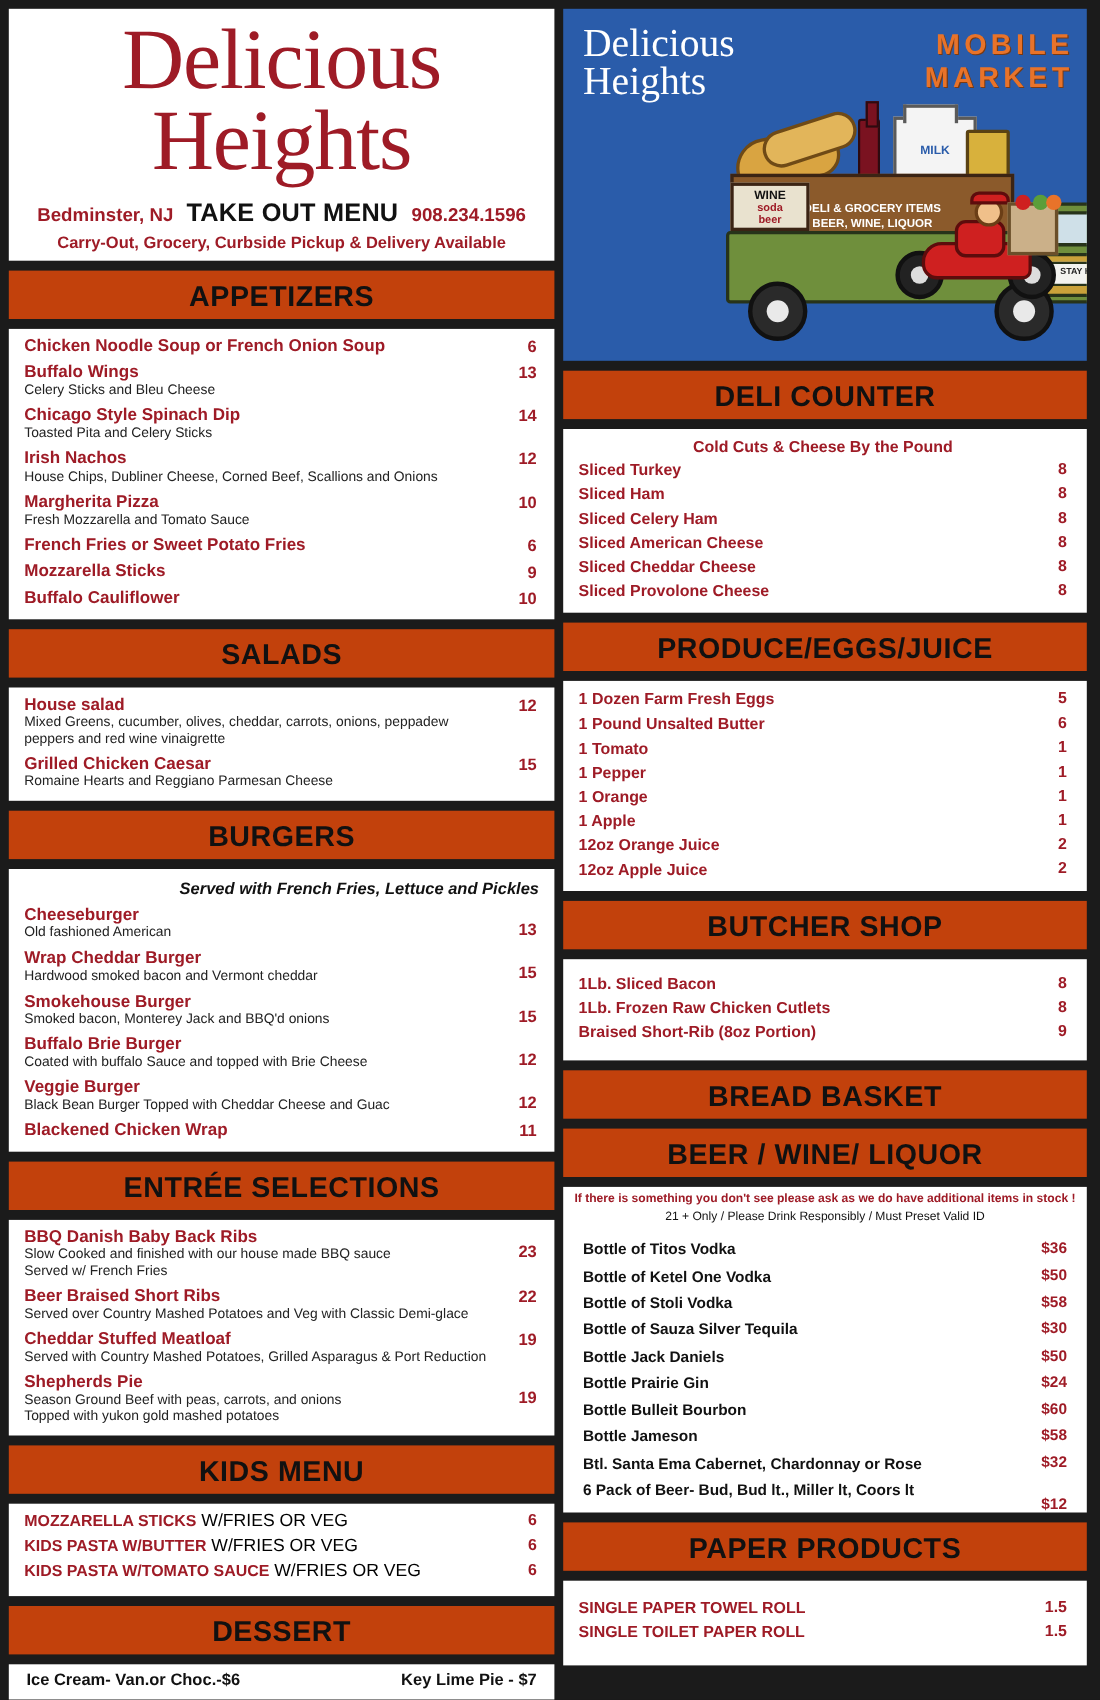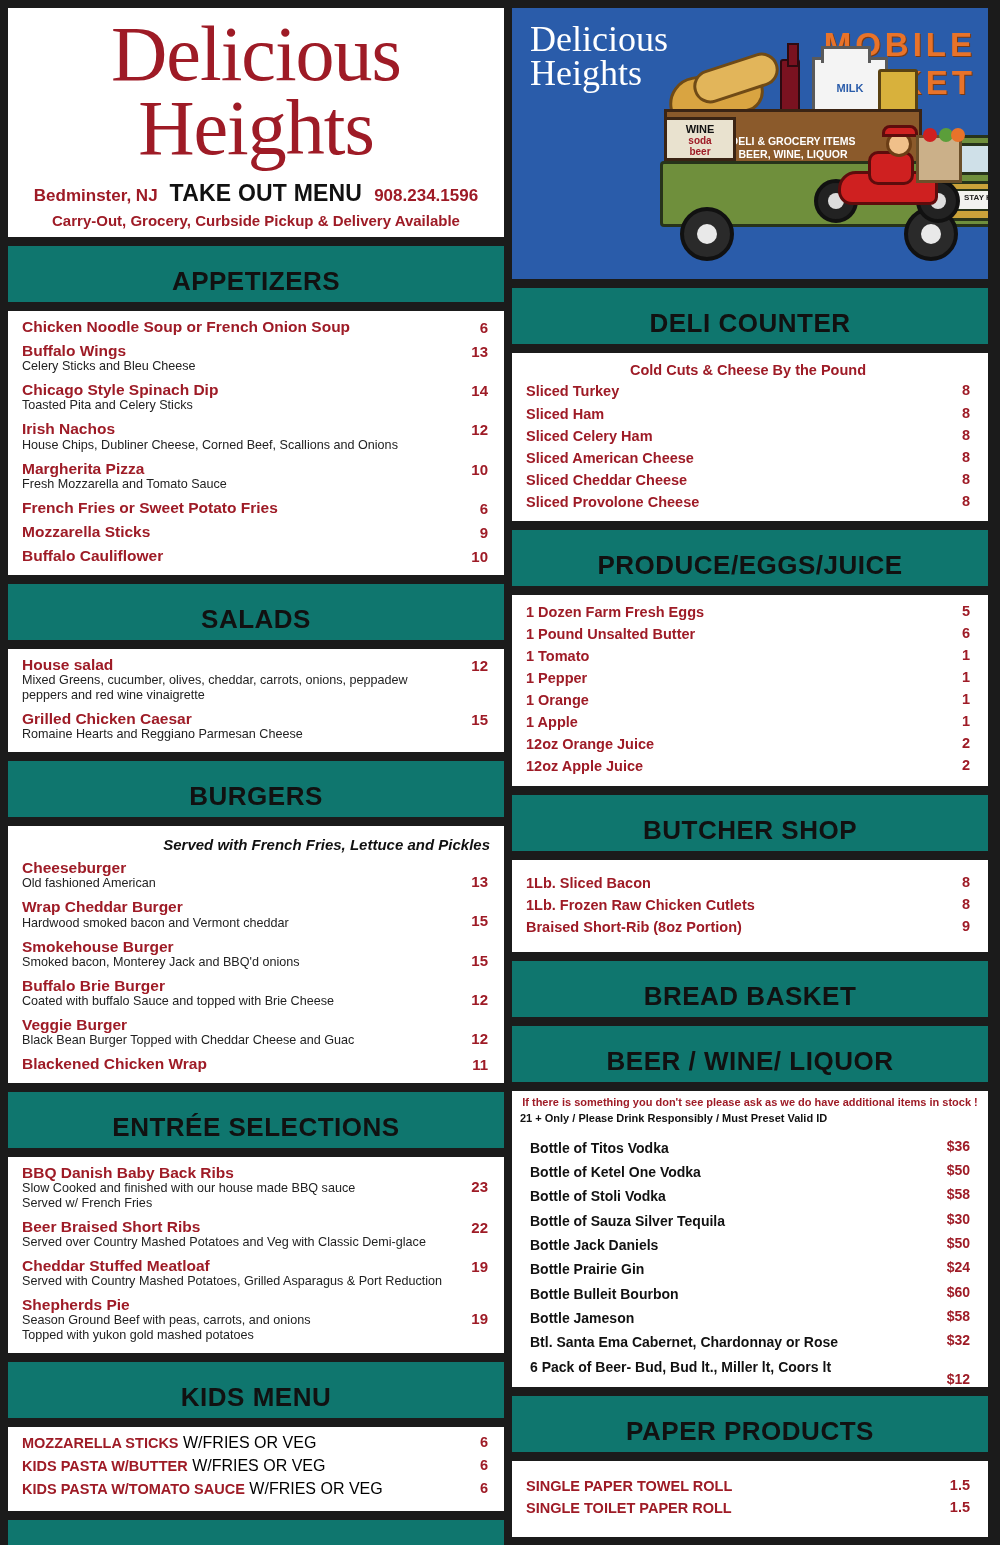--- a/index.html
+++ b/index.html
@@ -23,22 +23,22 @@
     font-size:78px; line-height:0.92; letter-spacing:-1px; }
   .logo-line.two { margin-top:2px; }
   .logo-sub { margin-top:16px; }
   .logo-sub .row1 { display:flex; align-items:baseline; justify-content:center; gap:12px; }
   .town { color:#9e1b26; font-weight:bold; font-size:17px; }
   .takeout { color:#111; font-weight:bold; font-size:23px; letter-spacing:0.2px; }
   .phone { color:#9e1b26; font-weight:bold; font-size:17px; }
   .logo-sub .row2 { color:#9e1b26; font-weight:bold; font-size:15px; margin-top:5px; }
 
   
-  .sec-title { background:#0f766e; text-align:center; font-weight:bold; color:#111;
-    font-size:26px; letter-spacing:0.5px; padding:20px 0 5px 0; }
+  .sec-title { background:#c2410c; text-align:center; font-weight:bold; color:#111;
+    font-size:26px; letter-spacing:0.5px; padding:8px 0 5px 0; }
 
   
   .items { background:#fff; padding:7px 14px 8px 14px; }
   .item { position:relative; margin-bottom:7px; }
   .item:last-child { margin-bottom:2px; }
   .iname { color:#9e1b26; font-weight:bold; font-size:15.5px; line-height:1.12;
     padding-right:42px; }
   .idesc { color:#222; font-size:12.6px; line-height:1.18; padding-right:44px; }
   .iprice { position:absolute; right:2px; color:#9e1b26; font-weight:bold; font-size:15px; }
   .p-top { top:1px; }
@@ -63,21 +63,21 @@
   .dessert { background:#fff; padding:6px 16px 8px 16px; }
   .drow2 { display:flex; justify-content:space-between; font-weight:bold; font-size:15px;
     color:#111; margin-bottom:9px; }
   .drow2:last-child { margin-bottom:2px; }
 
   
   .mm { position:relative; height:320px; background:#2a5caa; overflow:hidden; }
   .mm .dh { position:absolute; left:18px; top:14px; font-family:"Liberation Serif", serif;
     color:#fff; font-size:36px; line-height:0.95; }
   .mm .mmtitle { position:absolute; right:12px; top:18px; color:#e8732a; font-weight:bold;
-    font-family:"Liberation Sans", sans-serif; font-size:33px; letter-spacing:4px;
+    font-family:"Liberation Sans", sans-serif; font-size:26px; letter-spacing:4px;
     text-align:right; line-height:1.15; text-shadow:1px 1px 0 #7a3a12; }
   .truck-body { position:absolute; left:148px; bottom:52px; width:268px; height:66px;
     background:#6f8f3c; border:3px solid #27331a; border-radius:4px; }
   .truck-cab { position:absolute; left:406px; bottom:52px; width:118px; height:92px;
     background:#6f8f3c; border:3px solid #27331a; border-radius:8px 22px 4px 4px; }
   .cab-window { position:absolute; left:414px; bottom:104px; width:72px; height:32px;
     background:#cfe0e8; border:3px solid #27331a; border-radius:4px 10px 0 0; }
   .grille { position:absolute; left:432px; bottom:58px; width:86px; height:40px;
     background:#caa23a; border:3px solid #27331a; border-radius:3px; }
   .stayhome { position:absolute; left:443px; bottom:68px; width:64px; height:22px;
@@ -129,21 +129,21 @@
     background:#cf2020; border:3px solid #5d0c0c; border-radius:8px 8px 0 0; }
   .rider-body { position:absolute; left:56px; bottom:38px; width:46px; height:34px;
     background:#cf2020; border:3px solid #5d0c0c; border-radius:10px; }
   .bag { position:absolute; right:0; bottom:40px; width:46px; height:48px;
     background:#cbb089; border:3px solid #6b4f2a; }
   .bag .veg { position:absolute; width:14px; height:14px; border-radius:50%; top:-10px; }
 
   
   .bw-note { text-align:center; color:#9e1b26; font-weight:bold; font-size:11px;
     padding:4px 8px 0 8px; line-height:1.45; }
-  .bw-note2 { text-align:left; color:#111; font-weight:bold; font-size:11px;
+  .bw-note2 { text-align:center; color:#111; font-weight:normal; font-size:11px;
     padding:1px 8px 4px 8px; }
   .bw-list { padding:8px 14px 8px 18px; }
   .bwrow { position:relative; line-height:1.52; }
   .bwname { color:#111; font-weight:bold; font-size:14px; }
   .bwprice { position:absolute; right:4px; top:0; color:#9e1b26; font-weight:bold; font-size:14px; }
 </style>
 </head>
 <body>
 
 <div class="page">

